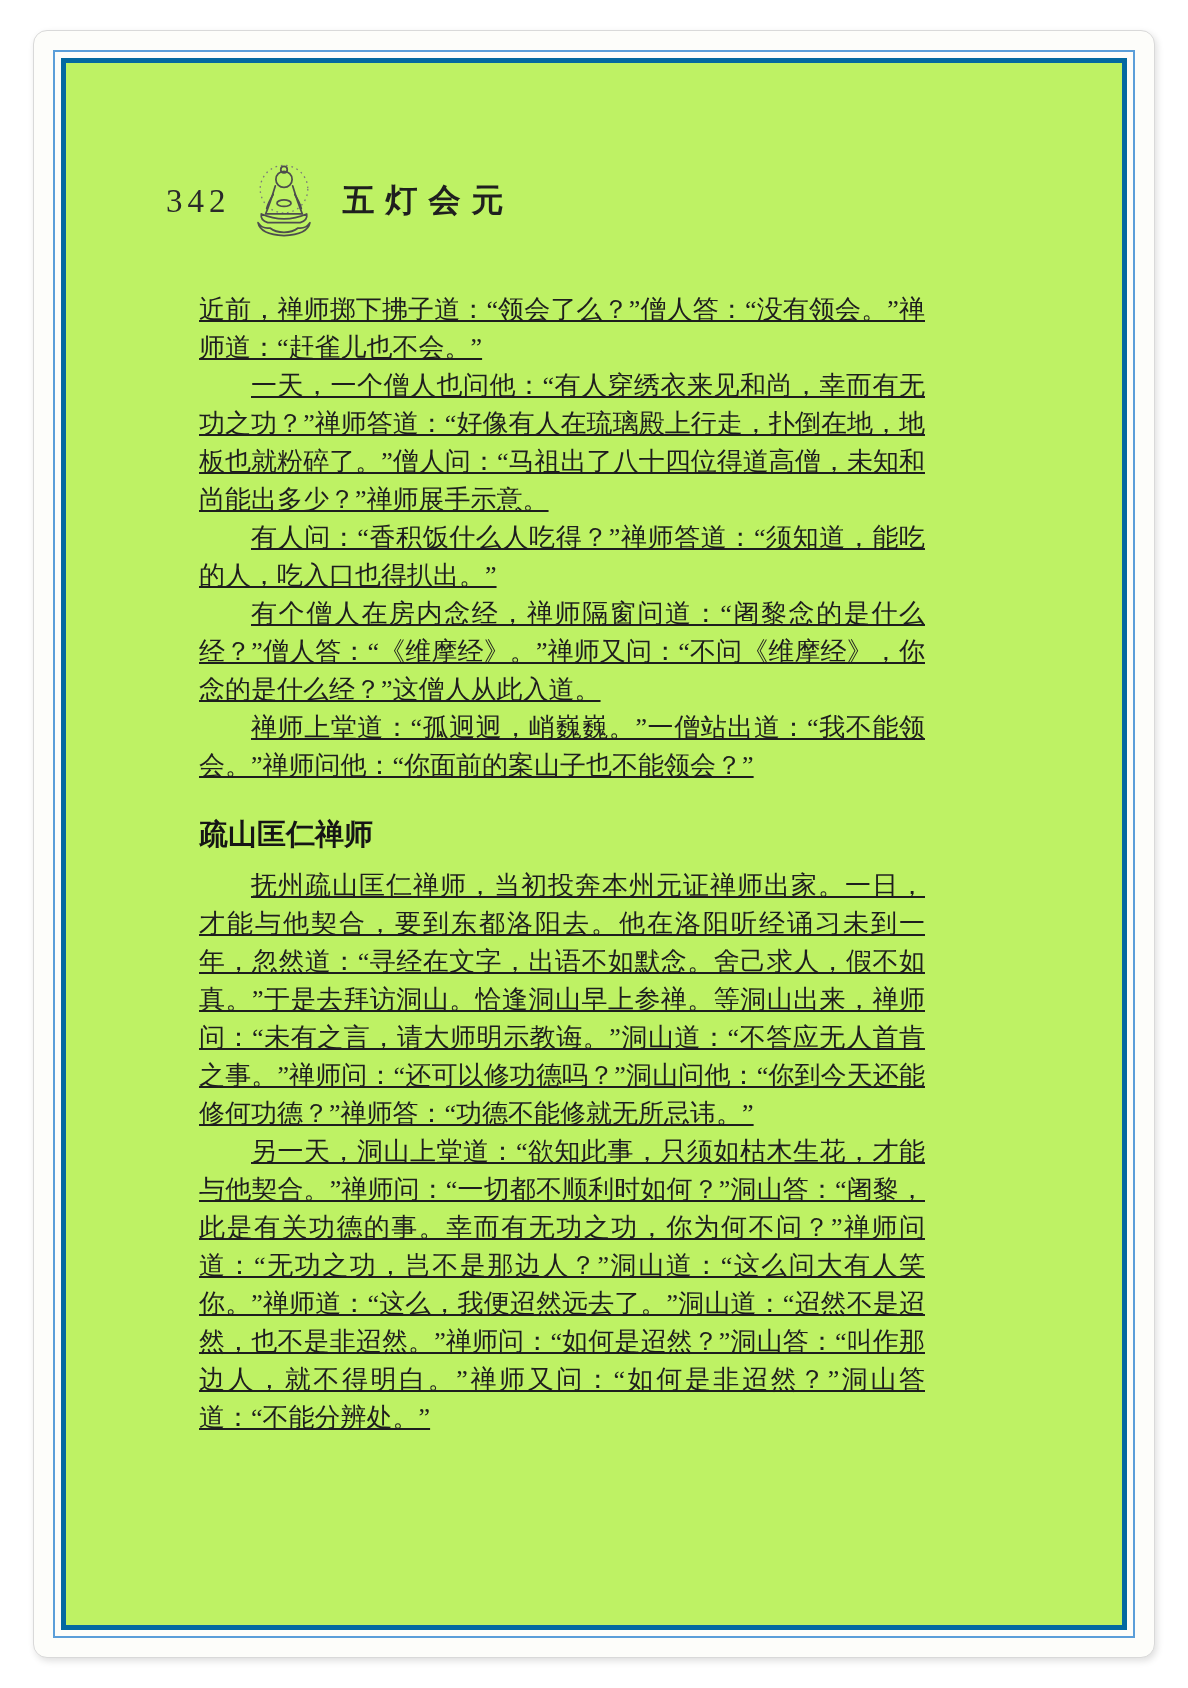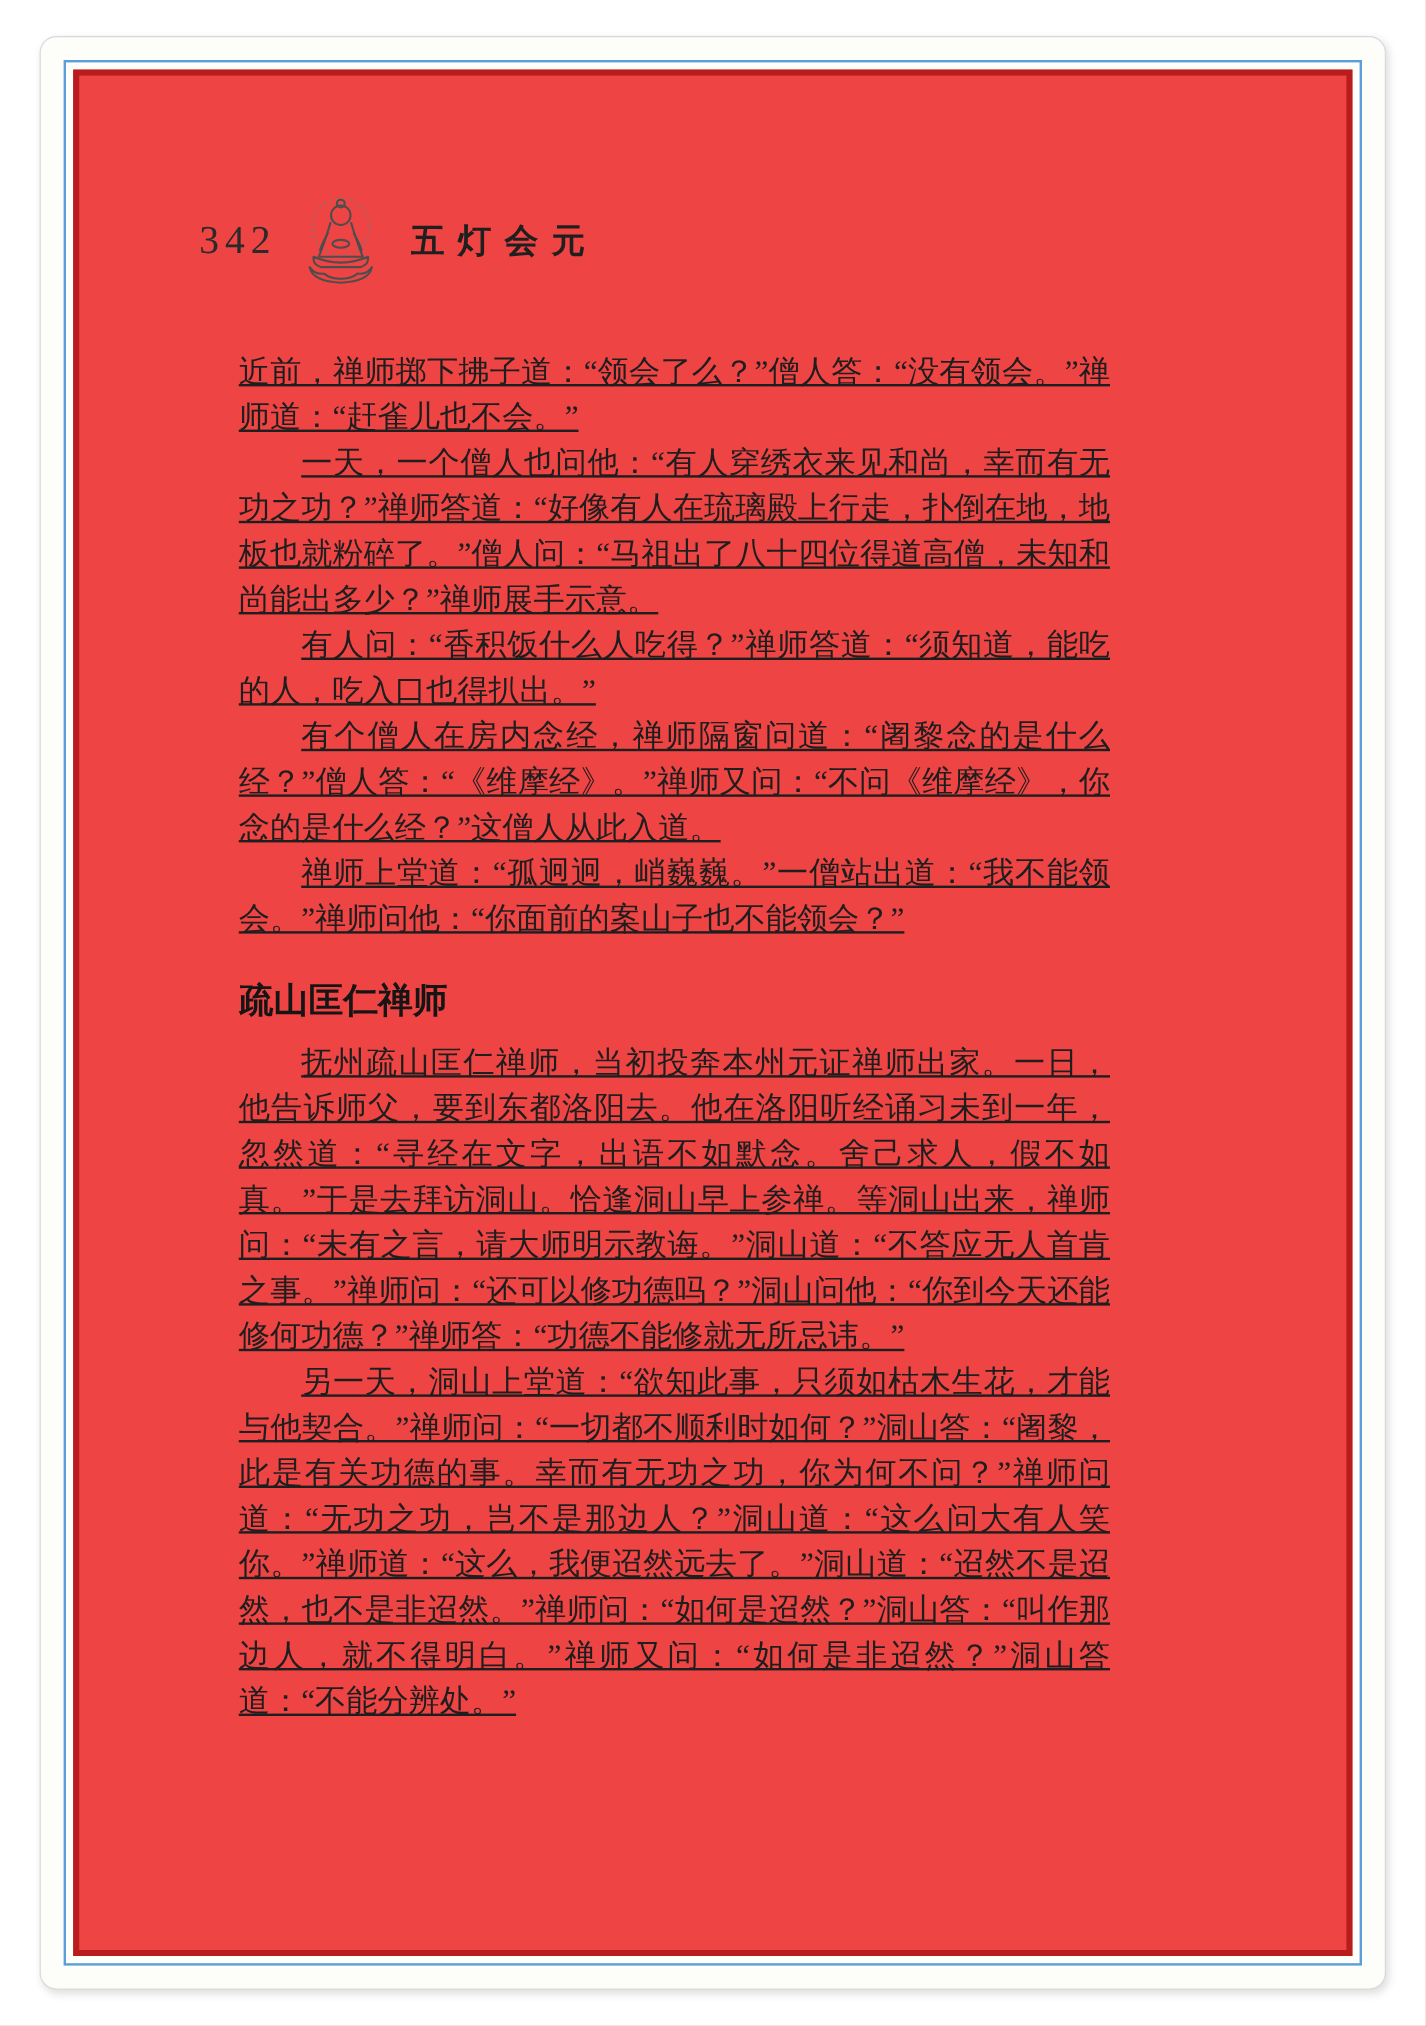--- a/index.html
+++ b/index.html
@@ -23,22 +23,22 @@
     box-sizing: border-box;
   }
   .frame-thin {
     position: absolute;
     inset: 19px;
     border: 2px solid #5b9ed9;
   }
   .frame-thick {
     position: absolute;
     inset: 6px;
-    border: 5px solid #b91c1c;
-    background: #ef4444;
+    border: 5px solid #0369a1;
+    background: #bef264;
   }
   .content {
     position: absolute;
     inset: 0;
     padding: 98px 0 0 100px;
     box-sizing: border-box;
     color: #222;
   }
   .header {
     display: flex;
@@ -51,21 +51,21 @@
     color: #2a2a2a;
   }
   .buddha {
     margin-left: 14px;
     width: 78px;
     height: 80px;
     display: inline-block;
   }
   .booktitle {
     margin-left: 20px;
-    font-size: 28px;
+    font-size: 32px;
     font-weight: 600;
     letter-spacing: 11px;
     color: #1f1f1f;
   }
   .body {
     margin-left: 33px;
     margin-top: 50px;
     width: 726px;
     font-size: 26px;
     line-height: 38px;
@@ -118,20 +118,20 @@
 
         <div class="body">
           <p class="para noindent"><span>近前，禅师掷下拂子道：“领会了么？”僧人答：“没有领会。”禅师道：“赶雀儿也不会。”</span></p>
           <p class="para"><span>一天，一个僧人也问他：“有人穿绣衣来见和尚，幸而有无功之功？”禅师答道：“好像有人在琉璃殿上行走，扑倒在地，地板也就粉碎了。”僧人问：“马祖出了八十四位得道高僧，未知和尚能出多少？”禅师展手示意。</span></p>
           <p class="para"><span>有人问：“香积饭什么人吃得？”禅师答道：“须知道，能吃的人，吃入口也得扒出。”</span></p>
           <p class="para"><span>有个僧人在房内念经，禅师隔窗问道：“阇黎念的是什么经？”僧人答：“《维摩经》。”禅师又问：“不问《维摩经》，你念的是什么经？”这僧人从此入道。</span></p>
           <p class="para"><span>禅师上堂道：“孤迥迥，峭巍巍。”一僧站出道：“我不能领会。”禅师问他：“你面前的案山子也不能领会？”</span></p>
 
           <h2 class="heading">疏山匡仁禅师</h2>
 
-          <p class="para"><span>抚州疏山匡仁禅师，当初投奔本州元证禅师出家。一日，他告诉师父，要到东都洛阳去。他在洛阳听经诵习未到一年，忽然道：“寻经在文字，出语不如默念。舍己求人，假不如真。”于是去拜访洞山。恰逢洞山早上参禅。等洞山出来，禅师问：“未有之言，请大师明示教诲。”洞山道：“不答应无人首肯之事。”禅师问：“还可以修功德吗？”洞山问他：“你到今天还能修何功德？”禅师答：“功德不能修就无所忌讳。”</span></p>
+          <p class="para"><span>抚州疏山匡仁禅师，当初投奔本州元证禅师出家。一日，才能与他契合，要到东都洛阳去。他在洛阳听经诵习未到一年，忽然道：“寻经在文字，出语不如默念。舍己求人，假不如真。”于是去拜访洞山。恰逢洞山早上参禅。等洞山出来，禅师问：“未有之言，请大师明示教诲。”洞山道：“不答应无人首肯之事。”禅师问：“还可以修功德吗？”洞山问他：“你到今天还能修何功德？”禅师答：“功德不能修就无所忌讳。”</span></p>
           <p class="para"><span>另一天，洞山上堂道：“欲知此事，只须如枯木生花，才能与他契合。”禅师问：“一切都不顺利时如何？”洞山答：“阇黎，此是有关功德的事。幸而有无功之功，你为何不问？”禅师问道：“无功之功，岂不是那边人？”洞山道：“这么问大有人笑你。”禅师道：“这么，我便迢然远去了。”洞山道：“迢然不是迢然，也不是非迢然。”禅师问：“如何是迢然？”洞山答：“叫作那边人，就不得明白。”禅师又问：“如何是非迢然？”洞山答道：“不能分辨处。”</span></p>
         </div>
 
       </div>
     </div>
   </div>
 </div>
 
 </body></html>

